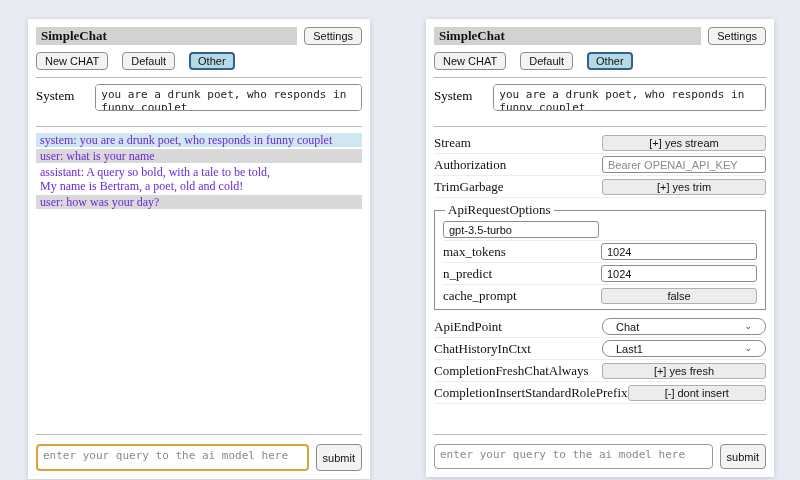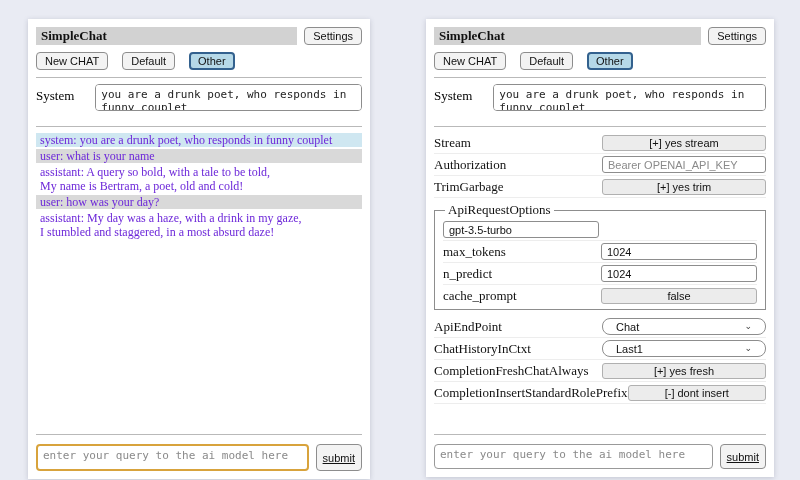--- a/index.html
+++ b/index.html
@@ -88,21 +88,21 @@
 
   .query-row { display:flex; gap:7px; margin-top:4px; }
   .query-textarea {
     flex:1; height:17px; resize:none;
     font:11px "DejaVu Sans Mono", monospace;
     border-radius:4px; padding:3px 5px; outline:none; color:#222;
   }
   .query-textarea.highlight { border:2px solid #d8a33c; }
   .query-textarea.plain     { border:1px solid #999999; }
   ::placeholder { color:#8a8a8a; opacity:1; }
-  .submit-btn { padding:2px 6px;text-decoration:underline; }
+  .submit-btn { padding:2px 6px; }
 </style>
 </head>
 <body>
 
 <div class="card" id="left-card">
   <div class="titlebar-row">
     <div class="titlebar">SimpleChat</div>
     <button class="settings-btn">Settings</button>
   </div>
 
@@ -120,22 +120,20 @@
   </div>
 
   <hr class="divider">
 
   <div class="chat-area">
     <div class="msg system">system: you are a drunk poet, who responds in funny couplet</div>
     <div class="msg user">user: what is your name</div>
     <div class="msg assistant">assistant: A query so bold, with a tale to be told,
 My name is Bertram, a poet, old and cold!</div>
     <div class="msg user">user: how was your day?</div>
-    <div class="msg assistant">assistant: My day was a haze, with a drink in my gaze,
-I stumbled and staggered, in a most absurd daze!</div>
   </div>
 
   <hr class="divider">
 
   <div class="query-row">
     <textarea class="query-textarea highlight" placeholder="enter your query to the ai model here" style=""></textarea>
     <button class="submit-btn">submit</button>
   </div>
 </div>
 

